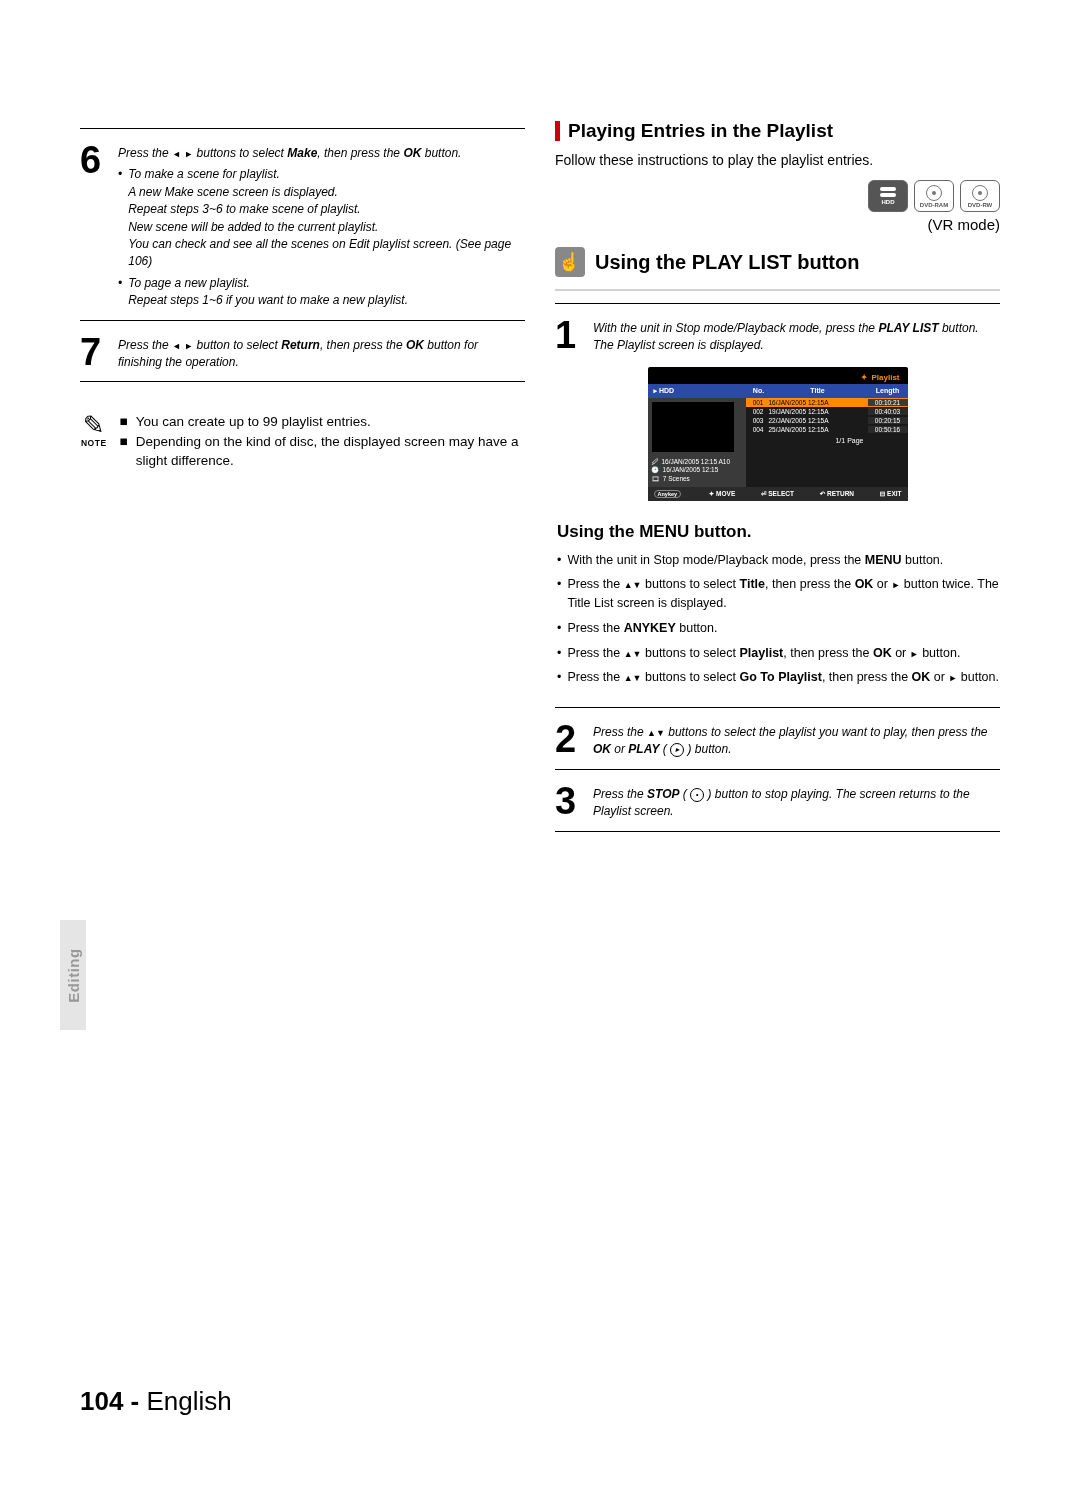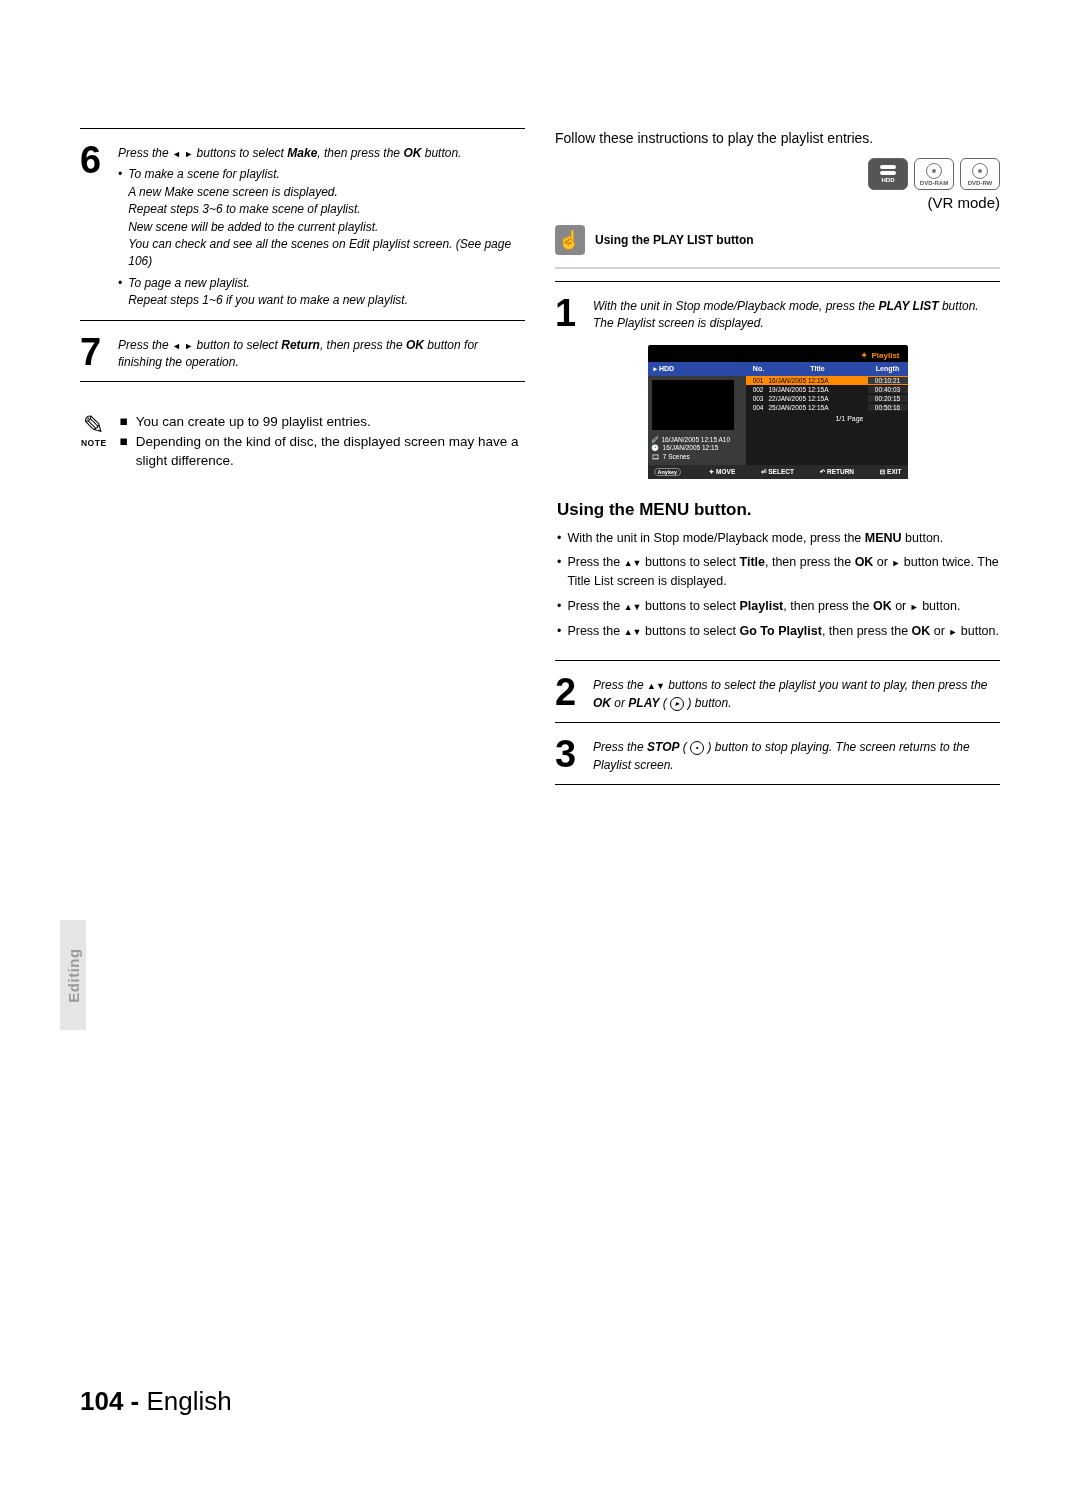--- a/index.html
+++ b/index.html
@@ -188,21 +188,21 @@
     background: #888;
     border-radius: 4px;
     color: #fff;
     display: flex;
     align-items: center;
     justify-content: center;
     font-size: 18px;
   }
   .sub-head h3 {
     margin: 0;
-    font-size: 12px;
+    font-size: 20px;
     font-weight: bold;
   }
   
   .osd {
     width: 260px;
     margin: 12px auto 18px auto;
     background: #000;
     color: #fff;
     font-size: 7px;
     border-radius: 2px;
@@ -415,20 +415,24 @@
             </div>
           <div class="row">
               <span class="sq">■</span>
               <span>Depending on the kind of disc, the displayed screen may have a slight difference.</span>
             </div>
         </div>
       </div>
     </div>
 
     <div class="col">
+      <div class="right-title">
+        <div class="red-bar"></div>
+        <h2>Playing Entries in the Playlist</h2>
+      </div>
       <div class="intro">Follow these instructions to play the playlist entries.</div>
 
       <div class="media-icons">
         <div class="media-icon dark">
           <div class="stack"></div>
           <span>HDD</span>
         </div>
         <div class="media-icon">
           <div class="disc"></div>
           <span>DVD-RAM</span>
@@ -521,20 +525,25 @@
           <span>With the unit in Stop mode/Playback mode, press the </span><b>MENU</b><span> button.</span>
         </div>
           </div>
         <div class="bull">
             <div>
           <span>Press the </span><span class="tri-up"></span><span class="tri-down"></span><span> buttons to select </span><b>Title</b><span>, then press the </span><b>OK</b><span> or </span><span class="tri-right"></span><span> button twice. The Title List screen is displayed.</span>
         </div>
           </div>
         <div class="bull">
             <div>
+          <span>Press the </span><b>ANYKEY</b><span> button.</span>
+        </div>
+          </div>
+        <div class="bull">
+            <div>
           <span>Press the </span><span class="tri-up"></span><span class="tri-down"></span><span> buttons to select </span><b>Playlist</b><span>, then press the </span><b>OK</b><span> or </span><span class="tri-right"></span><span> button.</span>
         </div>
           </div>
         <div class="bull">
             <div>
           <span>Press the </span><span class="tri-up"></span><span class="tri-down"></span><span> buttons to select </span><b>Go To Playlist</b><span>, then press the </span><b>OK</b><span> or </span><span class="tri-right"></span><span> button.</span>
         </div>
           </div>
       </div>
 

